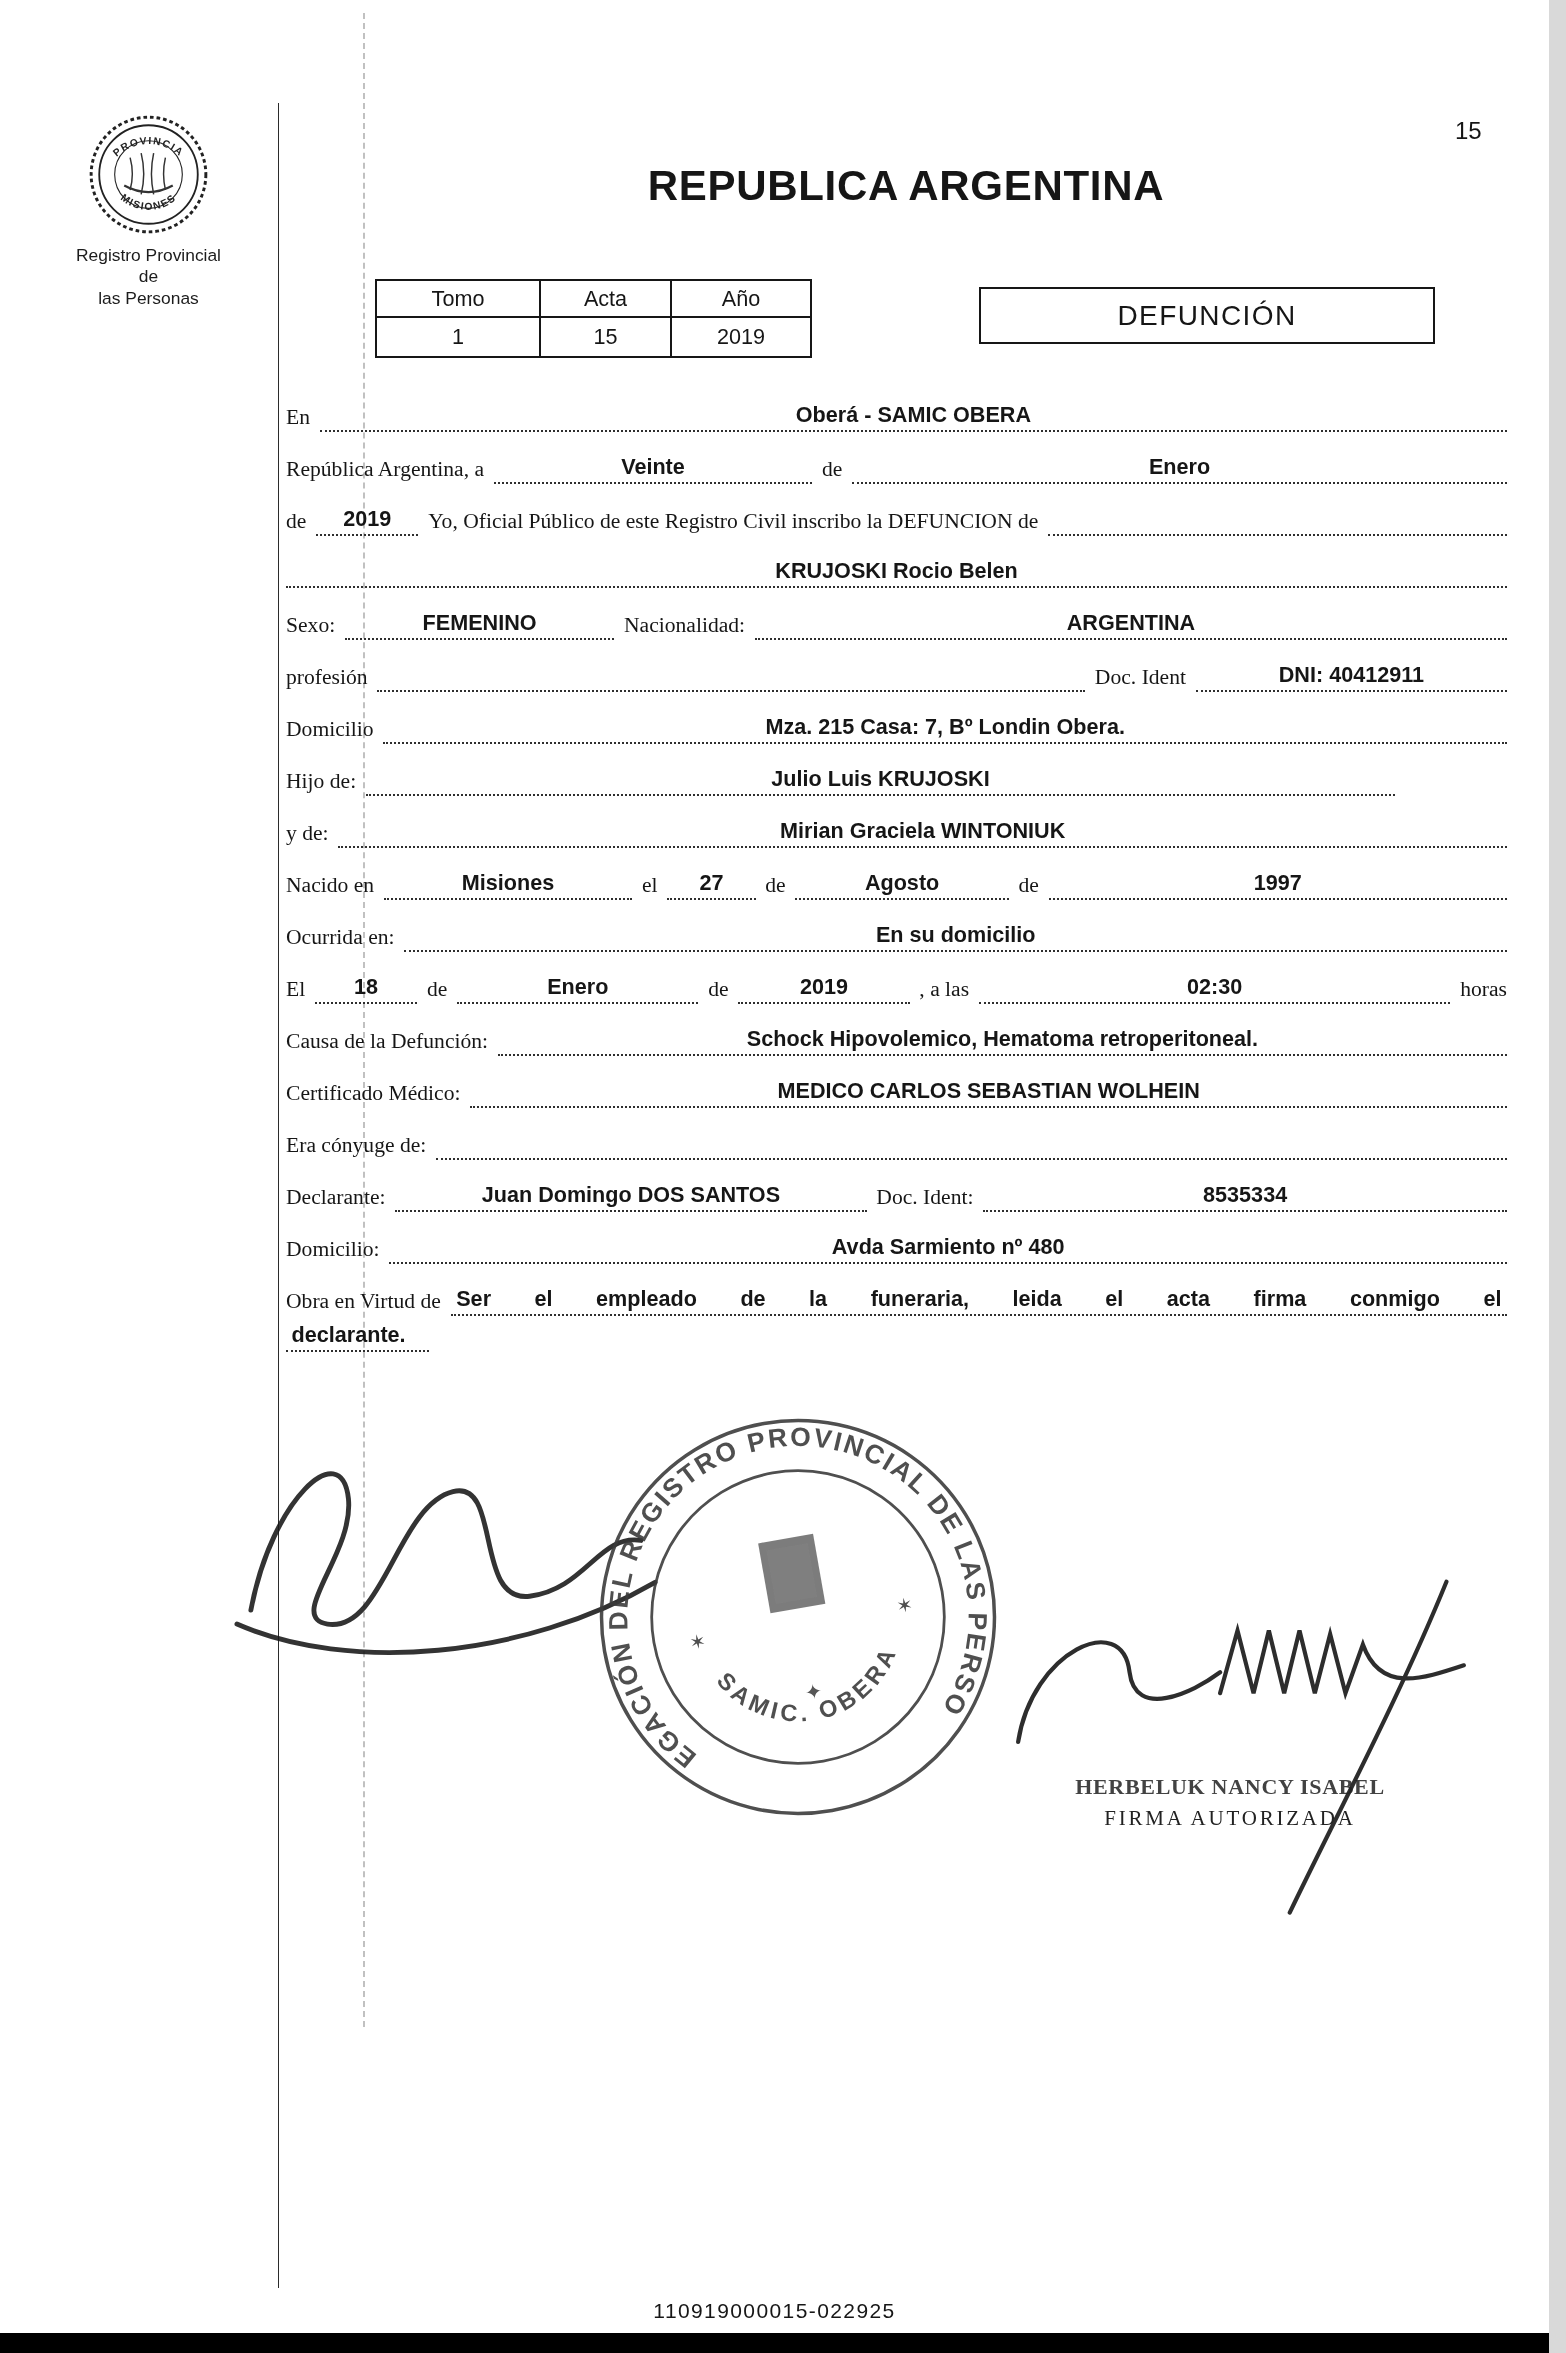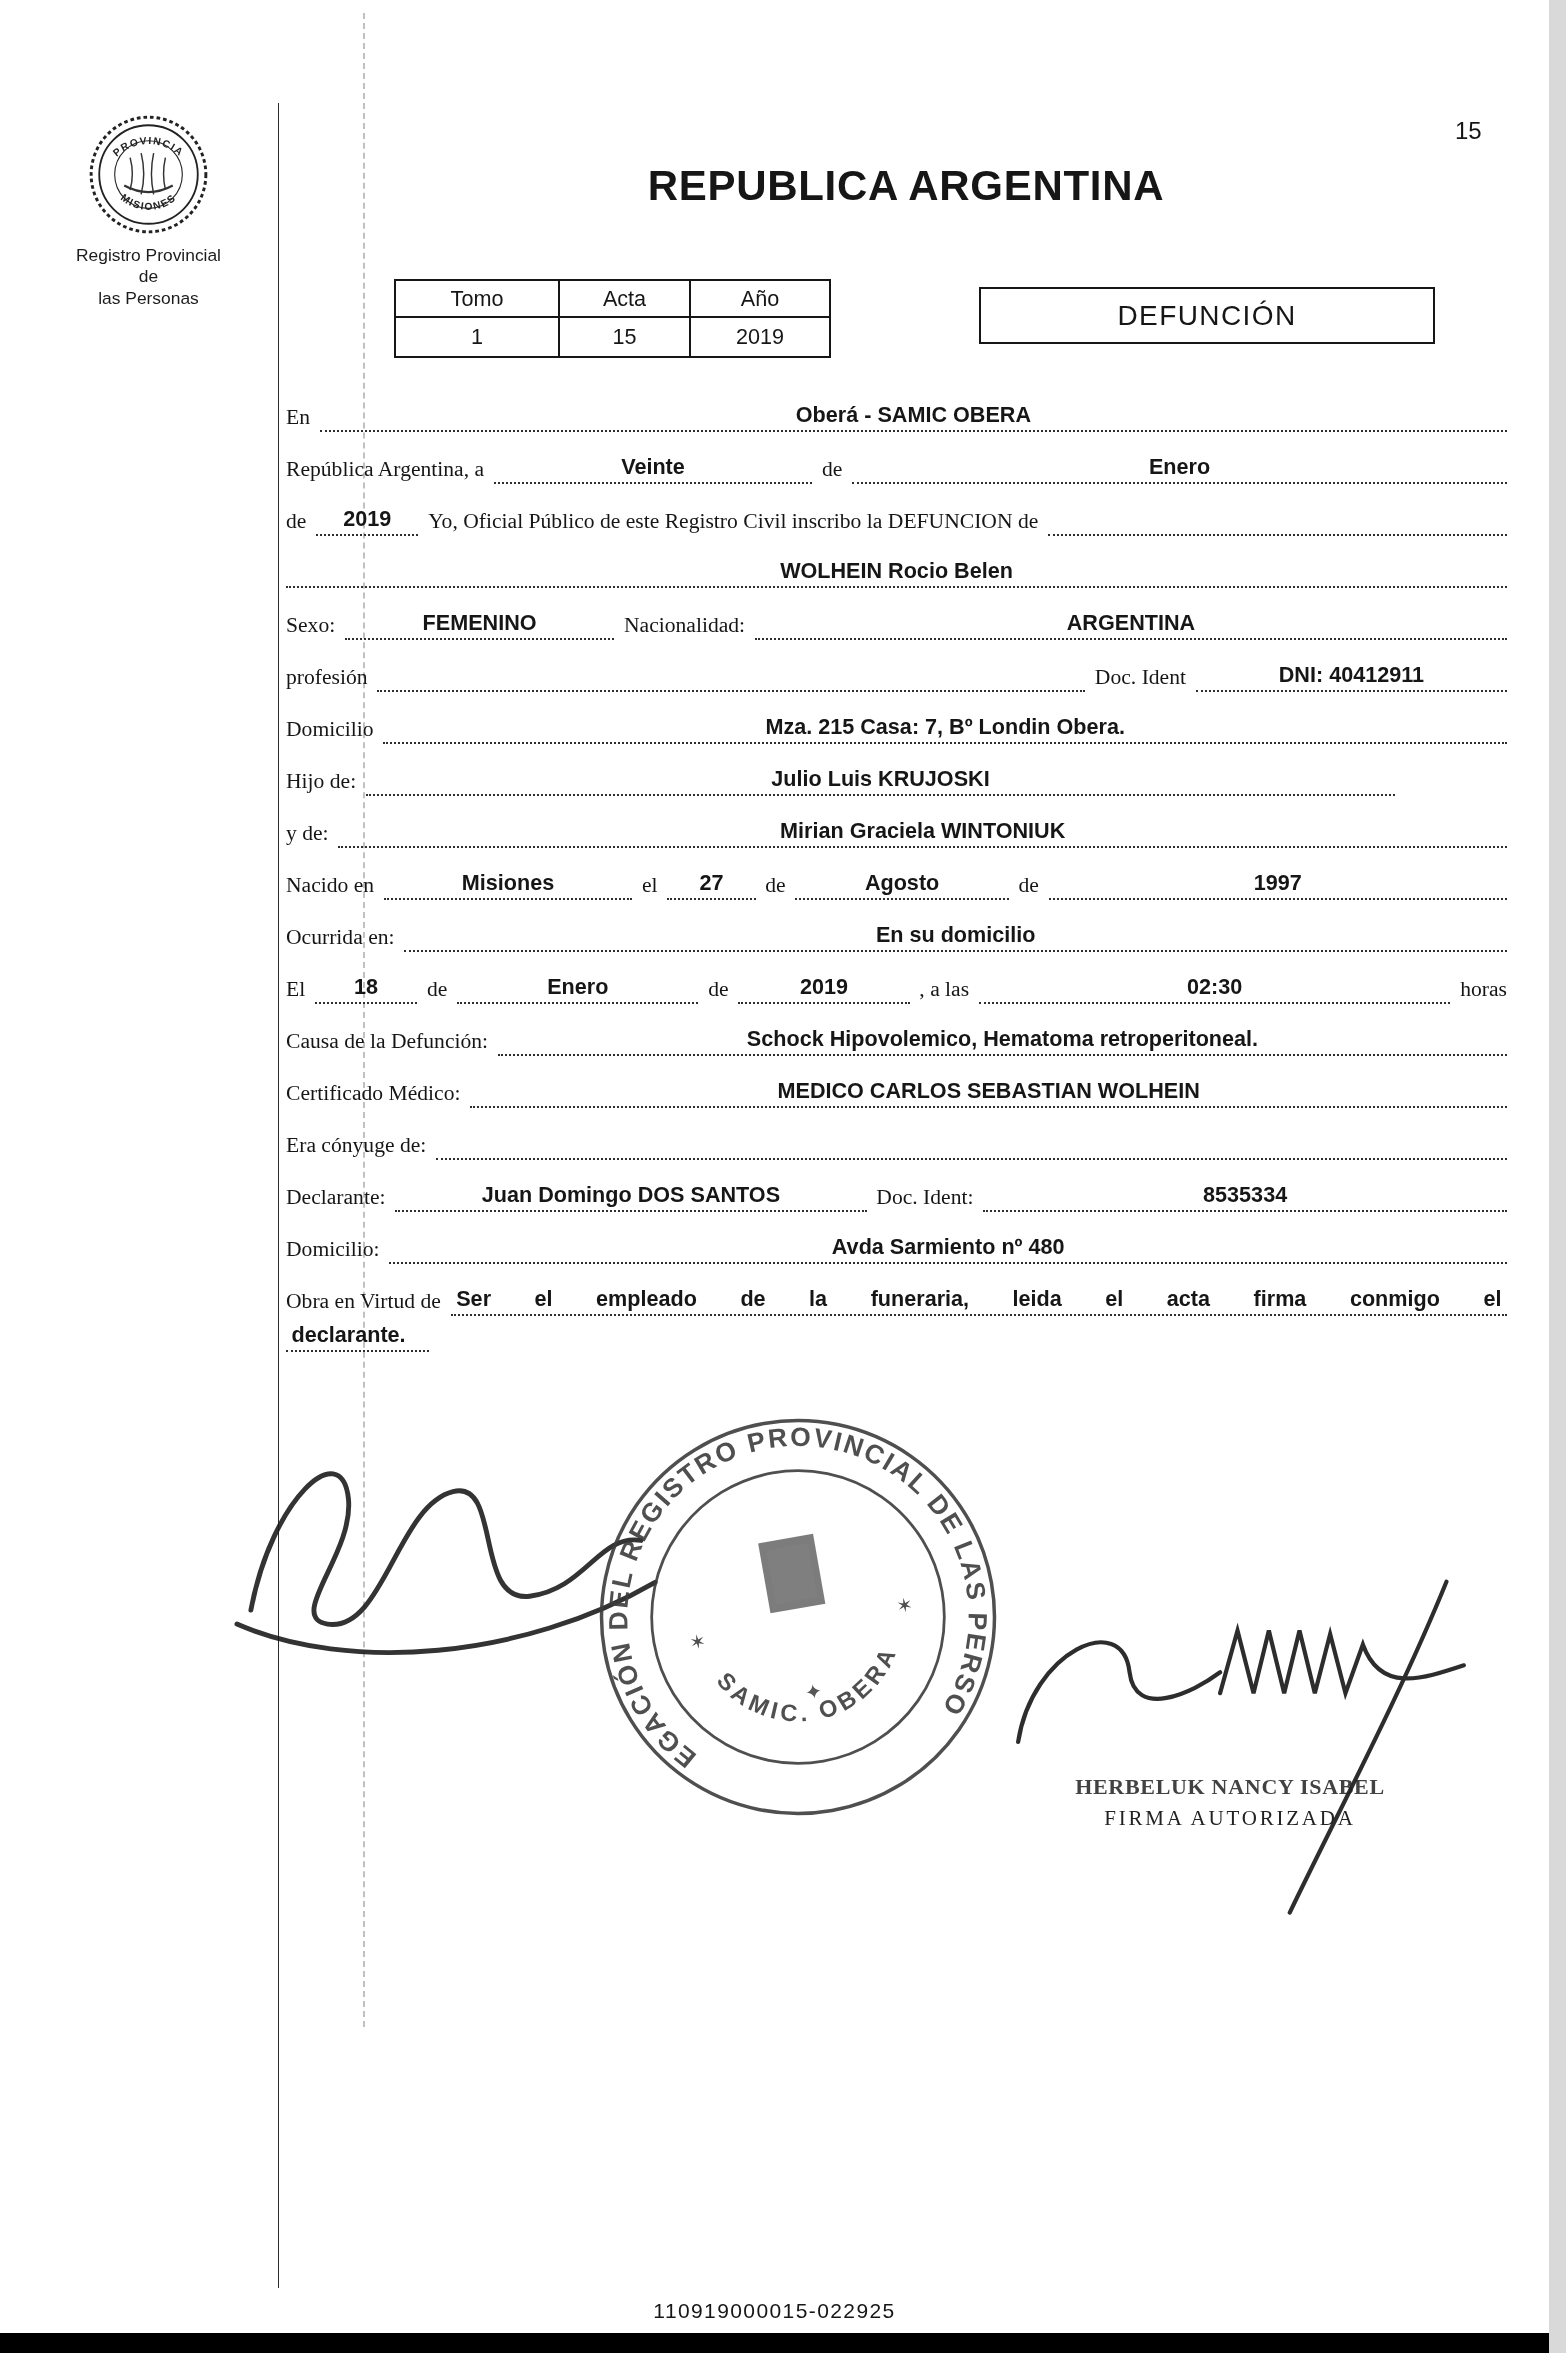--- a/index.html
+++ b/index.html
@@ -12,21 +12,21 @@
   .vline-dashed{position:absolute;left:363px;top:12.5px;height:2014px;width:0;border-left:2.1px dashed #777;opacity:.45;}
   
   .page-number{position:absolute;top:117px;left:1455px;font-size:24px;}
   
   .seal{position:absolute;left:72px;top:112px;width:153px;text-align:center;}
   .seal-caption{font-size:17.4px;line-height:1.25;margin-top:5.6px;color:#1c1c1c;}
   
   .title{position:absolute;left:474px;top:162px;width:864px;text-align:center;
     font-size:42px;font-weight:700;letter-spacing:0.7px;}
   
-  .rec-table{position:absolute;left:394px;top:279px;border-collapse:collapse;font-size:21.6px;}
+  .rec-table{position:absolute;left:375px;top:279px;border-collapse:collapse;font-size:21.6px;}
   .rec-table th,.rec-table td{border:2.1px solid #161616;text-align:center;font-weight:400;padding:0;}
   .rec-table th{width:162px;height:35px;}
   .rec-table th+th{width:129px;}
   .rec-table th+th+th{width:138px;border-radius:12px;}
   .rec-table td{height:38px;}
   
   .type-box{position:absolute;left:979px;top:287px;width:452px;height:53px;border:2.1px solid #161616;
     display:flex;align-items:center;justify-content:center;font-size:28px;letter-spacing:1.4px;}
   
   .form{position:absolute;left:286px;top:380px;width:1221px;font-size:21.6px;}
@@ -116,21 +116,21 @@
     </div>
 
     <div class="row">
       <span class="lbl">de</span>
       <span class="val" style="flex:0 0 91px">2019</span>
       <span class="lbl">Yo, Oficial Público de este Registro Civil inscribo la DEFUNCION de</span>
       <span class="val fill"></span>
     </div>
 
     <div class="row">
-      <span class="val fill">WOLHEIN Rocio Belen</span>
+      <span class="val fill">KRUJOSKI Rocio Belen</span>
     </div>
 
     <div class="row">
       <span class="lbl">Sexo:</span>
       <span class="val" style="flex:0 0 258px">FEMENINO</span>
       <span class="lbl">Nacionalidad:</span>
       <span class="val fill">ARGENTINA</span>
     </div>
 
 

